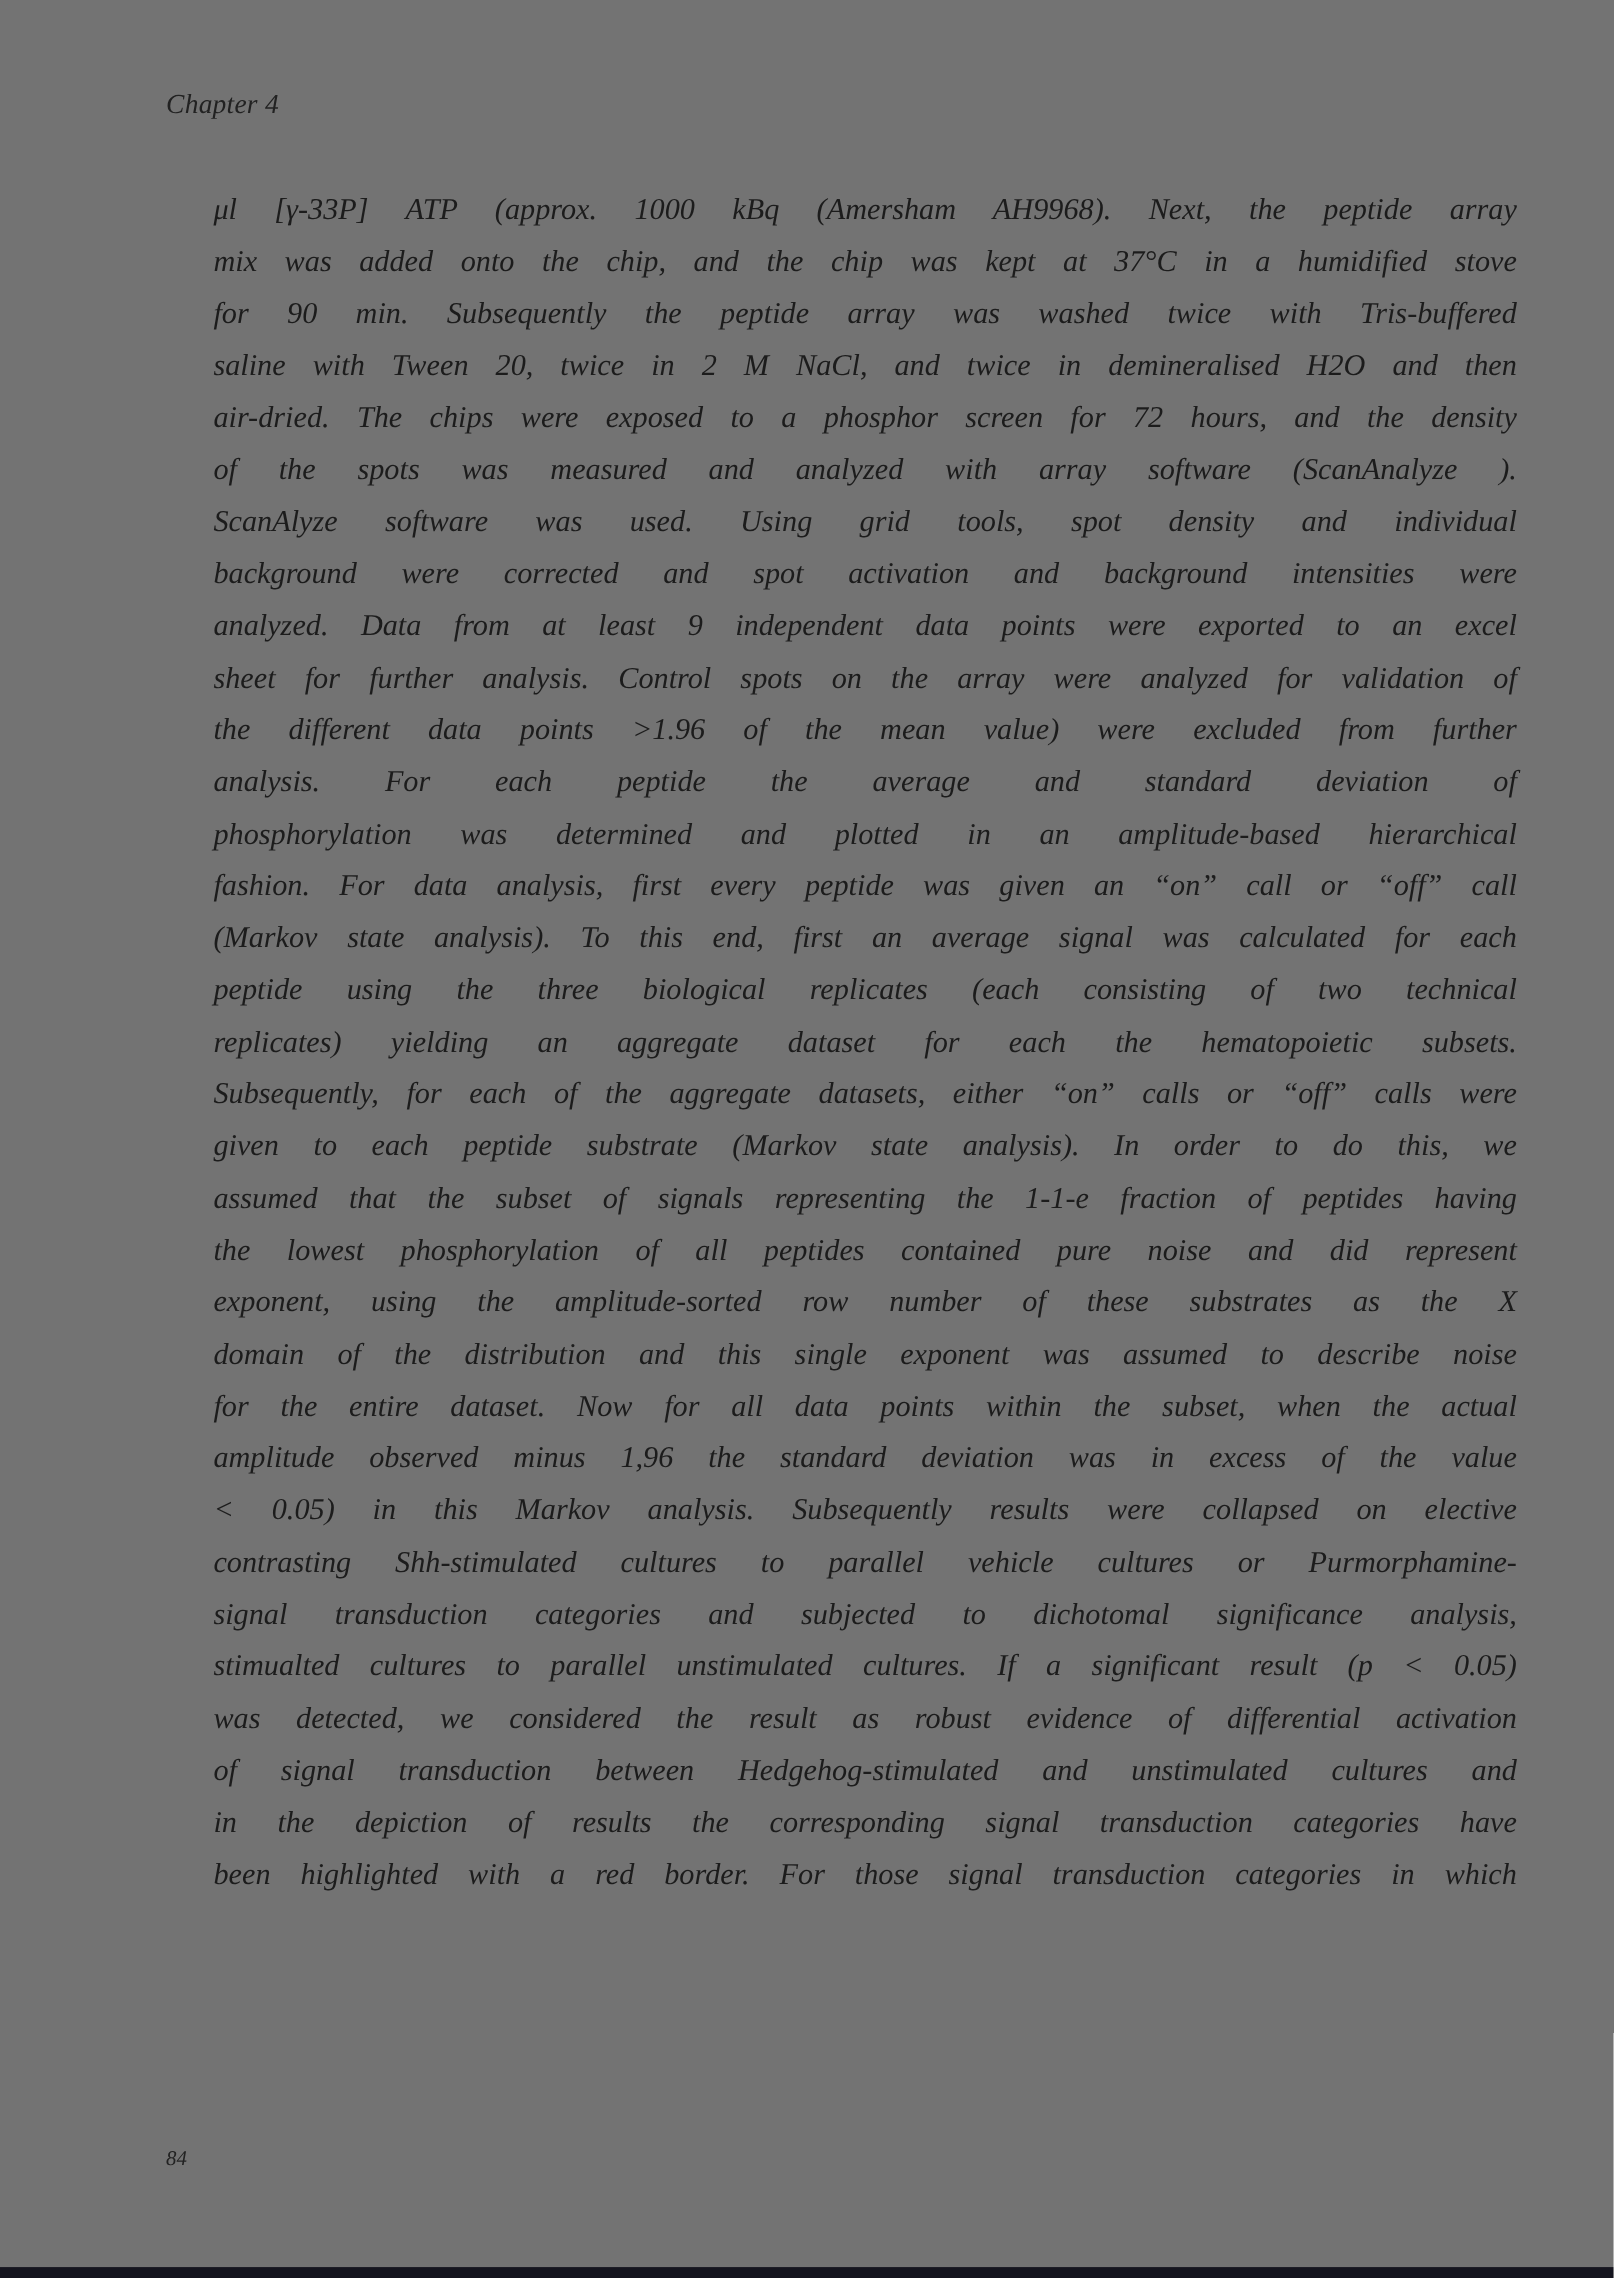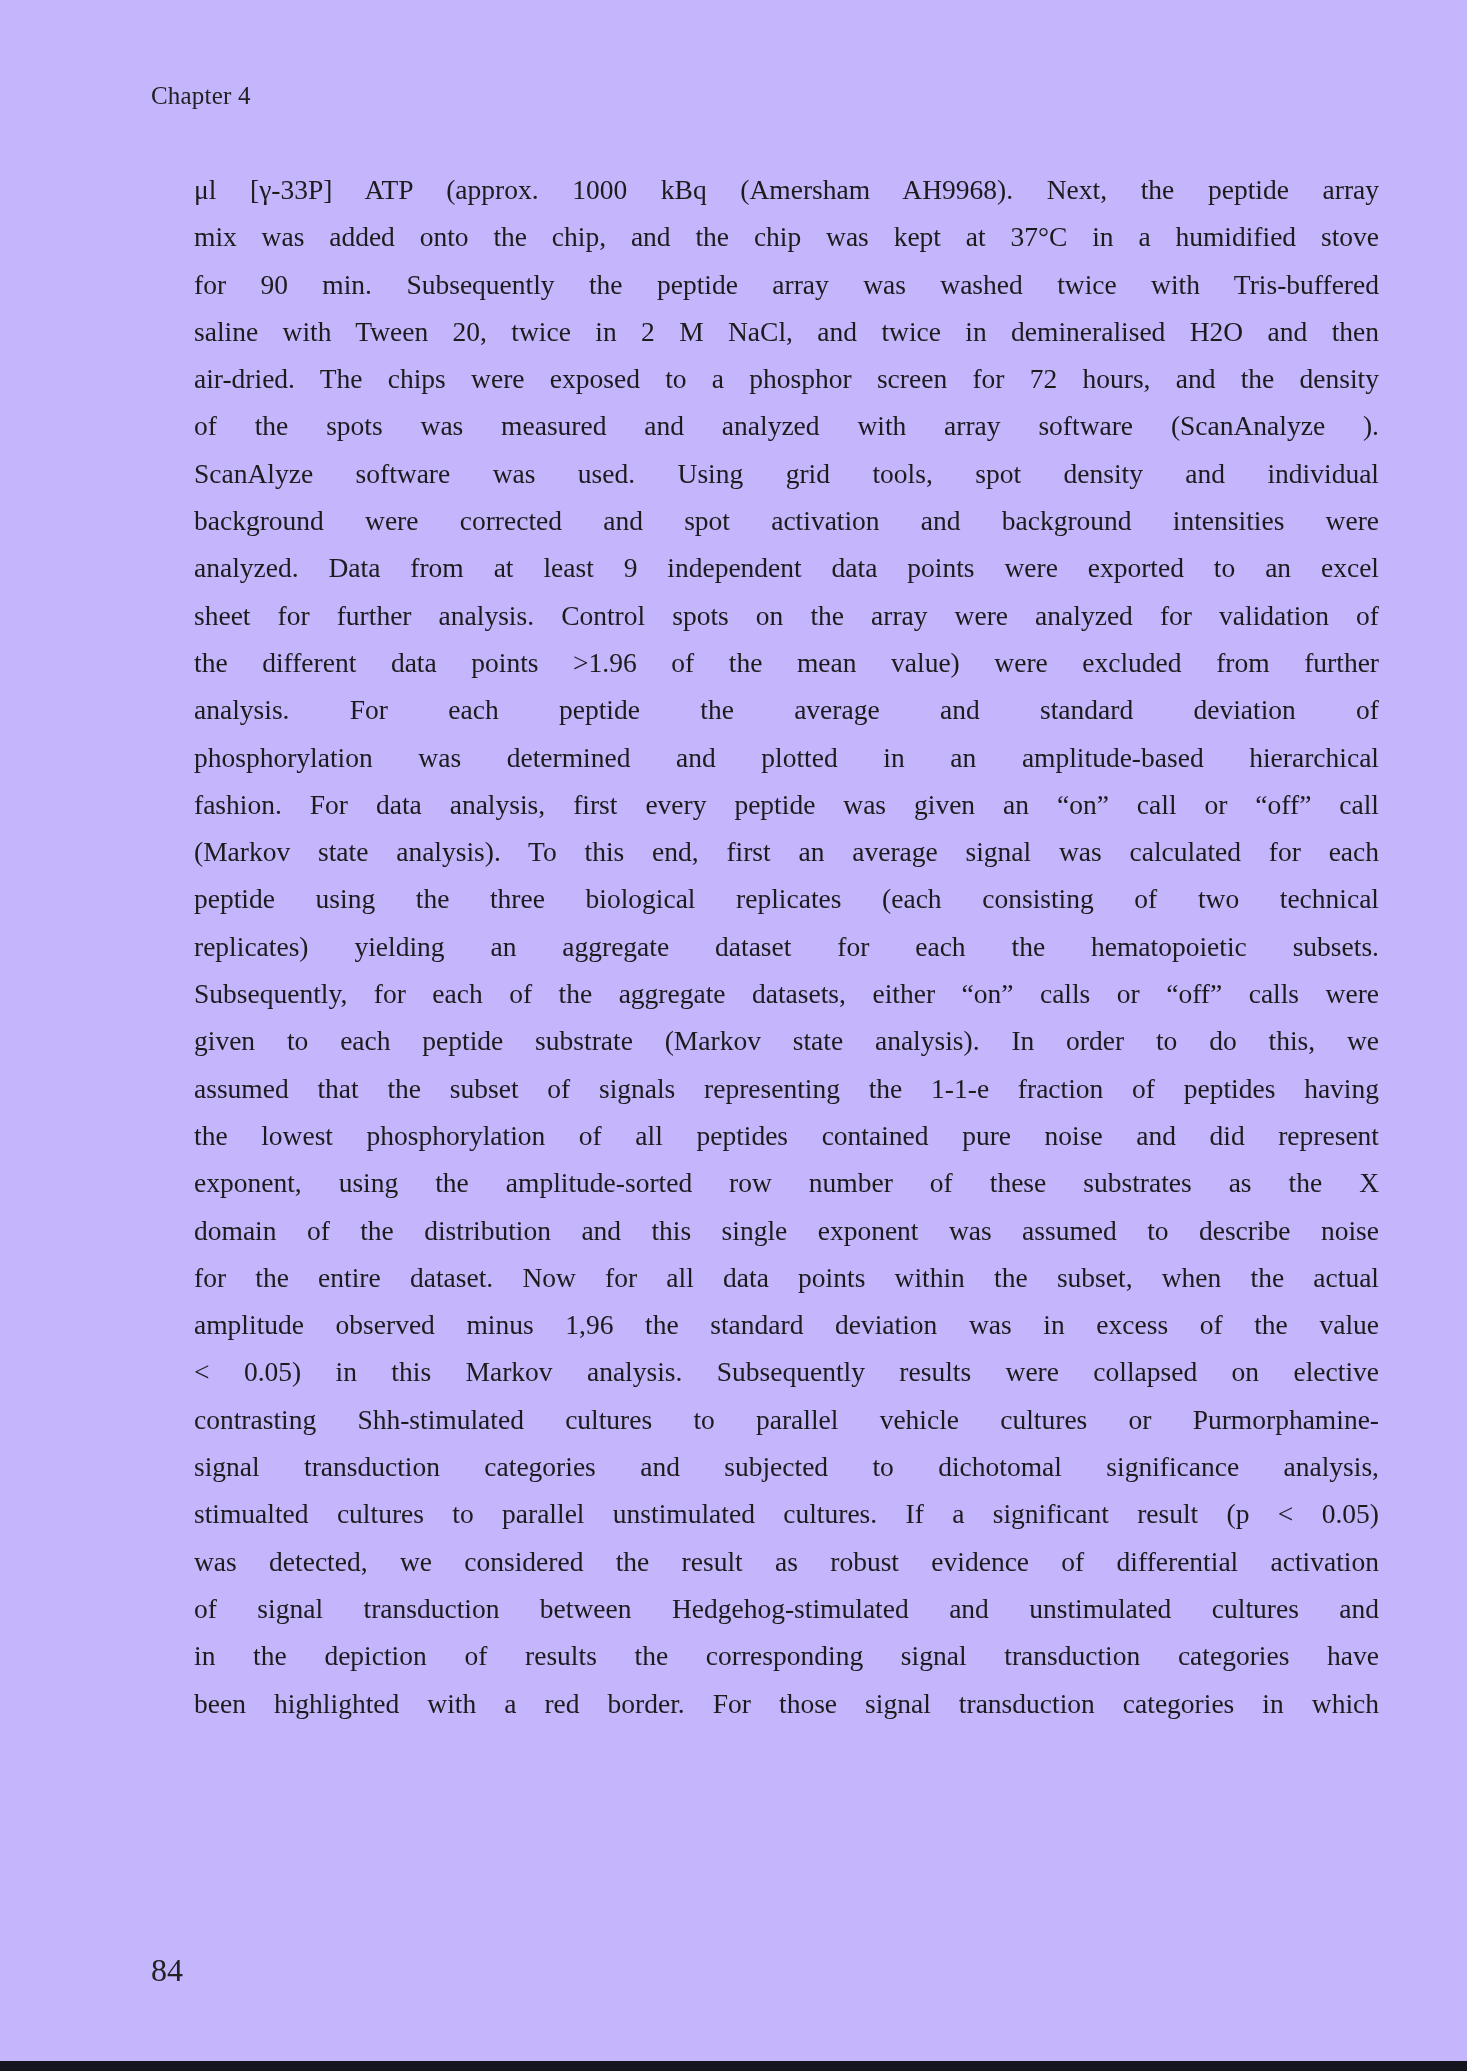--- a/index.html
+++ b/index.html
@@ -36,35 +36,35 @@
     line-height: 47.3px;
     text-align: justify;
     text-align-last: justify;
     white-space: nowrap;
     color: #1c1c1c;
   }
   .page-number {
     position: absolute;
     left: 151px;
     top: 1952px;
-    font-size: 32px;
+    font-size: 19px;
     color: #222222;
   }
   .footer-bar {
     position: absolute;
     left: 0;
     bottom: 0;
     width: 100%;
     height: 10px;
   }
 </style>
 </head>
 <body>
 
-<div class="page" style="background: #c4b5fd;">
+<div class="page" style="background: #737373; font-style: italic;">
 
   <div class="chapter-header">Chapter 4</div>
 
   <div class="body-text" style="color: rgb(28, 28, 28);">
       <div class="jline">μl [γ-33P] ATP (approx. 1000 kBq (Amersham AH9968). Next, the peptide array</div>
       <div class="jline">mix was added onto the chip, and the chip was kept at 37°C in a humidified stove</div>
       <div class="jline">for 90 min. Subsequently the peptide array was washed twice with Tris-buffered</div>
       <div class="jline">saline with Tween 20, twice in 2 M NaCl, and twice in demineralised H2O and then</div>
       <div class="jline">air-dried. The chips were exposed to a phosphor screen for 72 hours, and the density</div>
       <div class="jline">of the spots was measured and analyzed with array software (ScanAnalyze ).</div>

